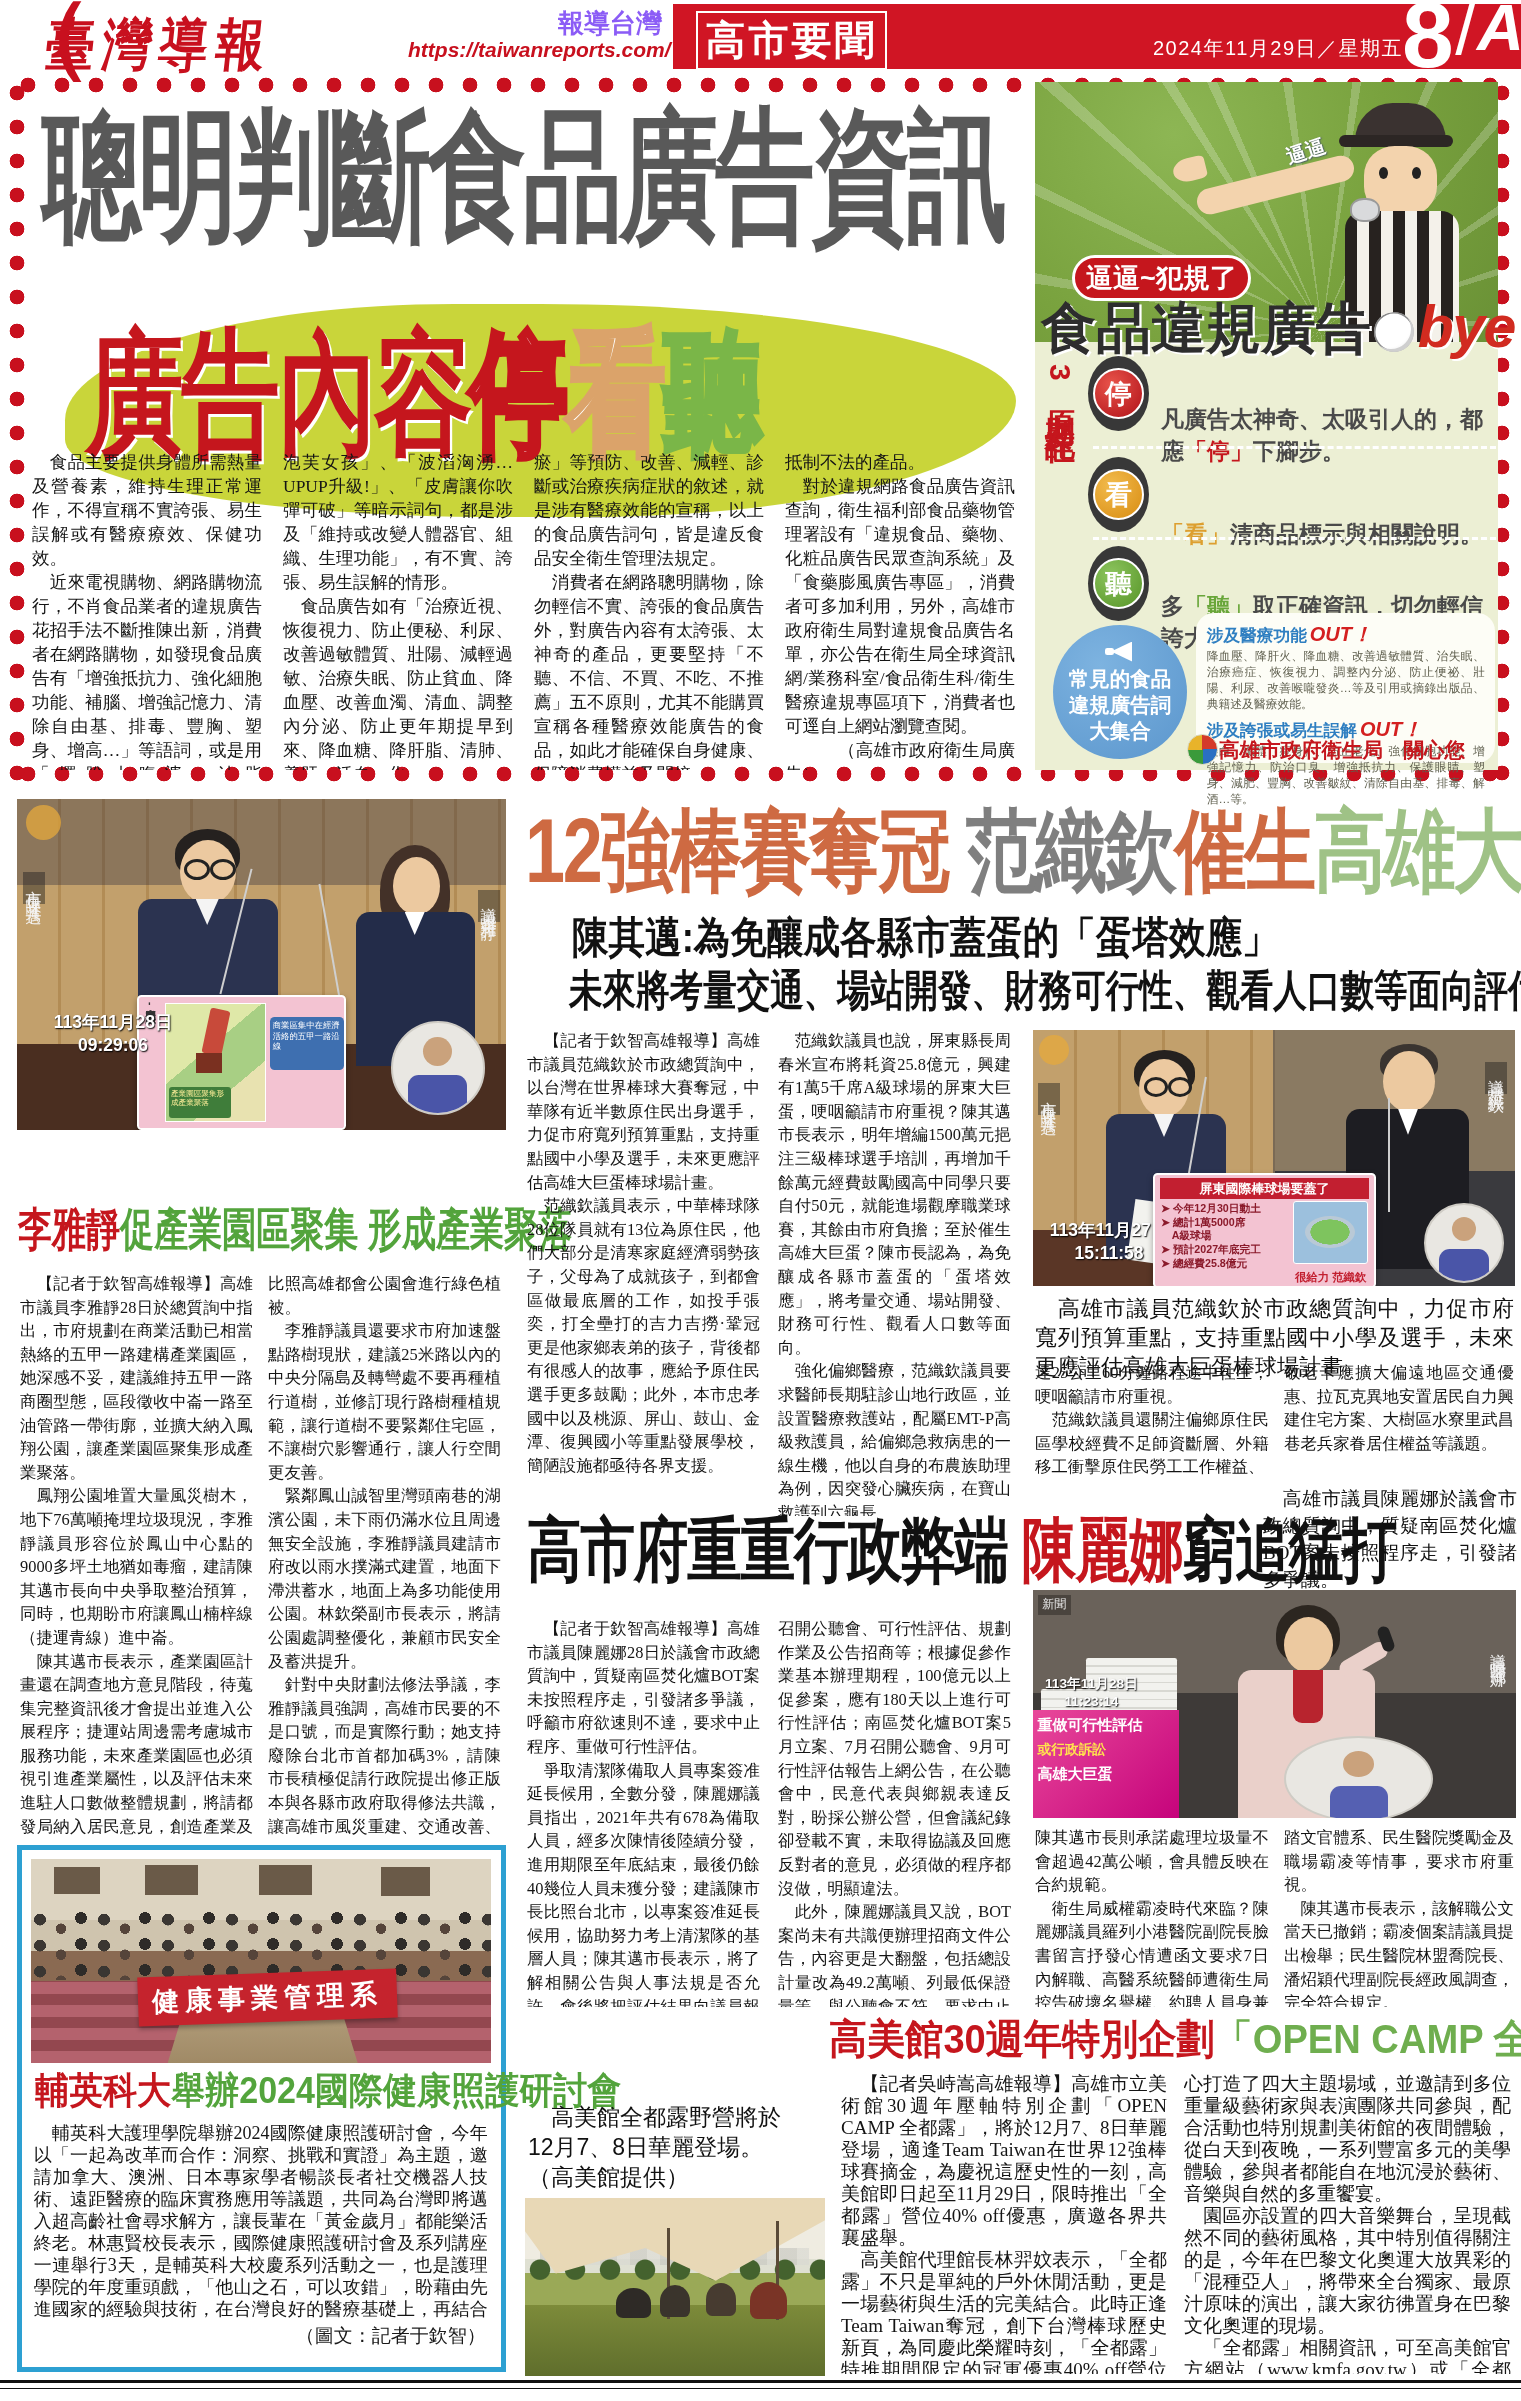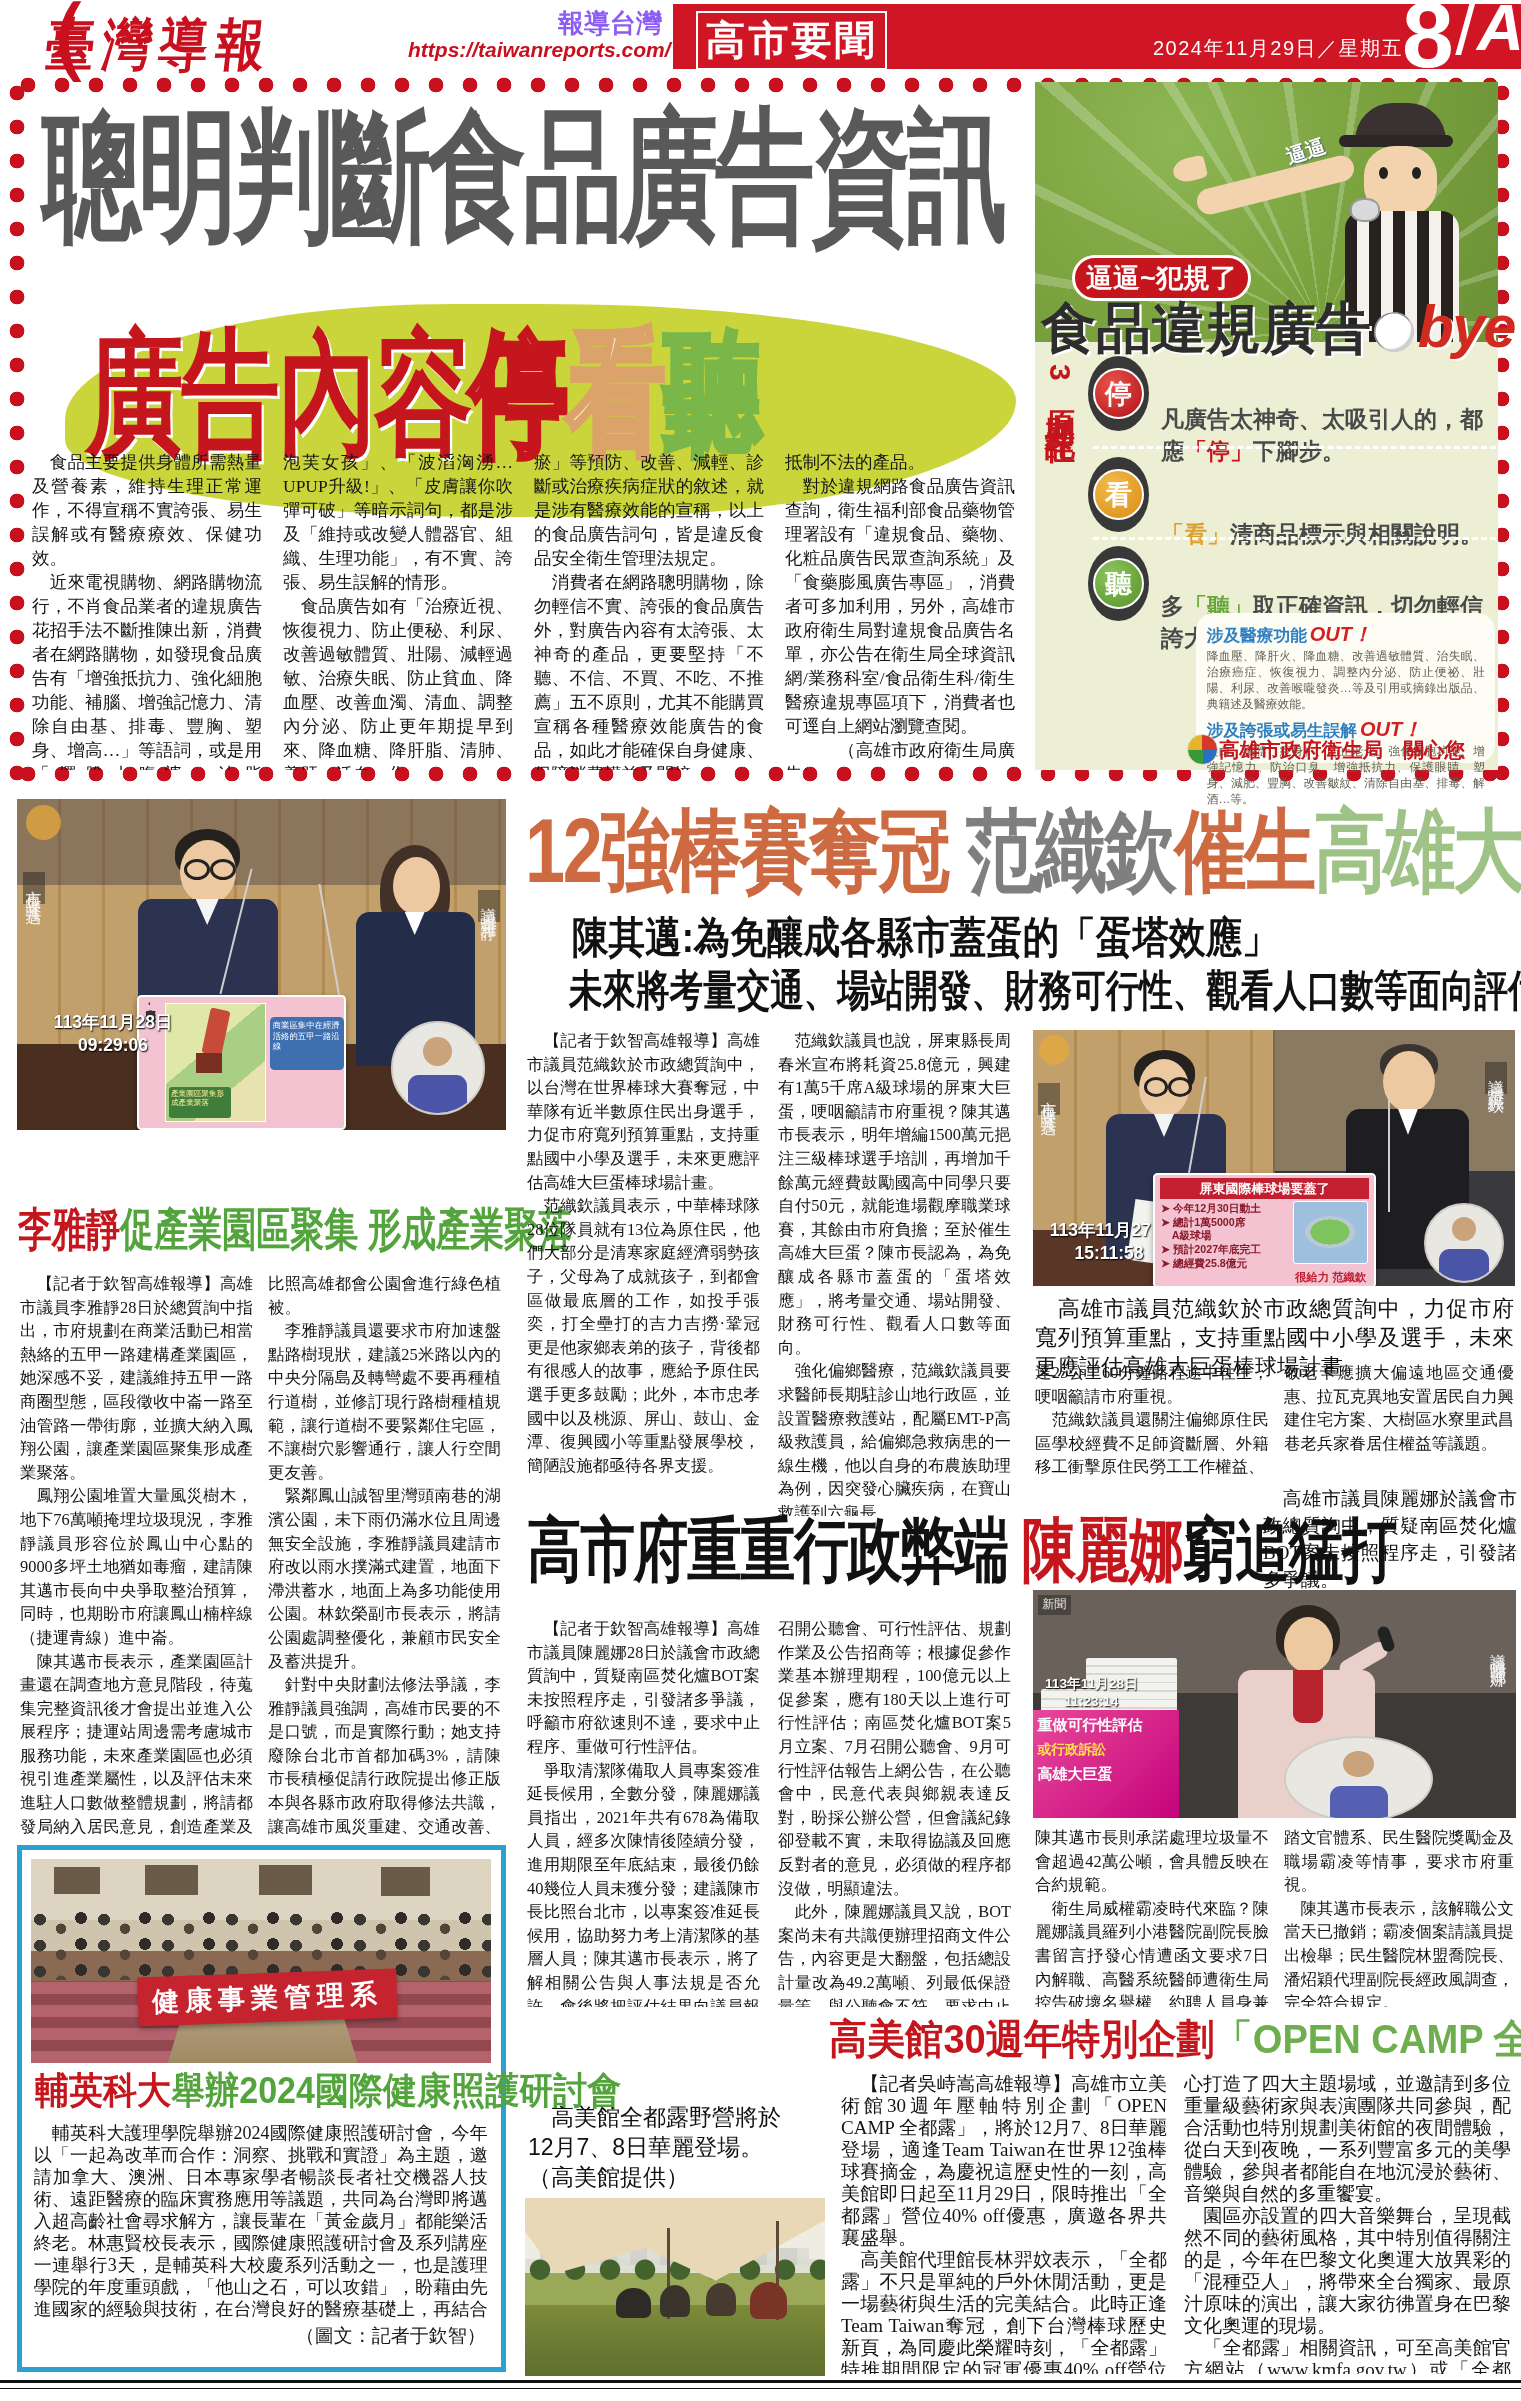--- a/index.html
+++ b/index.html
@@ -184,20 +184,29 @@
     <span></span><span style="color:#dd9f2f;">「看」</span><span>清商品標示與相關說明。</span>
   </div>
   <div class="abs pdash" style="left:1093px;top:537px;width:403px;"></div>
   <div class="abs p-oval" style="left:1088px;top:546px;width:61px;height:75px;">
     <div class="p-circ" style="background:radial-gradient(circle at 35% 30%,#8cc45e,#569427);">聽</div>
   </div>
   <div class="abs ptxt" style="left:1161px;top:545px;width:336px;">
     <span>多</span><span style="color:#69a63a;">「聽」</span><span>取正確資訊，切勿輕信誇大不實廣告。</span>
   </div>
 
+  <div class="abs bluecirc" style="left:1053px;top:625px;width:134px;height:134px;">
+    <div style="position:relative;width:33px;height:23px;margin-bottom:3px;">
+      <div style="position:absolute;left:7.6px;top:1.5px;width:21px;height:20px;background:#fff;clip-path:polygon(0 50%,100% 0,100% 100%);"></div>
+      <div style="position:absolute;left:1.5px;top:7.6px;width:9px;height:7.6px;background:#fff;border-radius:2.3px;"></div>
+    </div>
+    <div class="lbl">常見的食品</div>
+    <div class="lbl">違規廣告詞</div>
+    <div class="lbl">大集合</div>
+  </div>
   <div class="abs whitebox" style="left:1196px;top:613px;width:278px;height:135px;">
     <div>
       <span class="outhead">涉及醫療功能</span>
       <span class="outword">OUT！</span>
       <div class="outbody">降血壓、降肝火、降血糖、改善過敏體質、治失眠、治療癌症、恢復視力、調整內分泌、防止便祕、壯陽、利尿、改善喉嚨發炎…等及引用或摘錄出版品、典籍述及醫療效能。</div>
     </div>
     <div style="margin-top:4.6px;">
       <span class="outhead">涉及誇張或易生誤解</span>
       <span class="outword">OUT！</span>
       <div class="outbody">美白、纖體（瘦身）、防止老化、強化細胞功能、增強記憶力、防治口臭、增強抵抗力、保護眼睛、塑身、減肥、豐胸、改善皺紋、清除自由基、排毒、解酒…等。</div>

